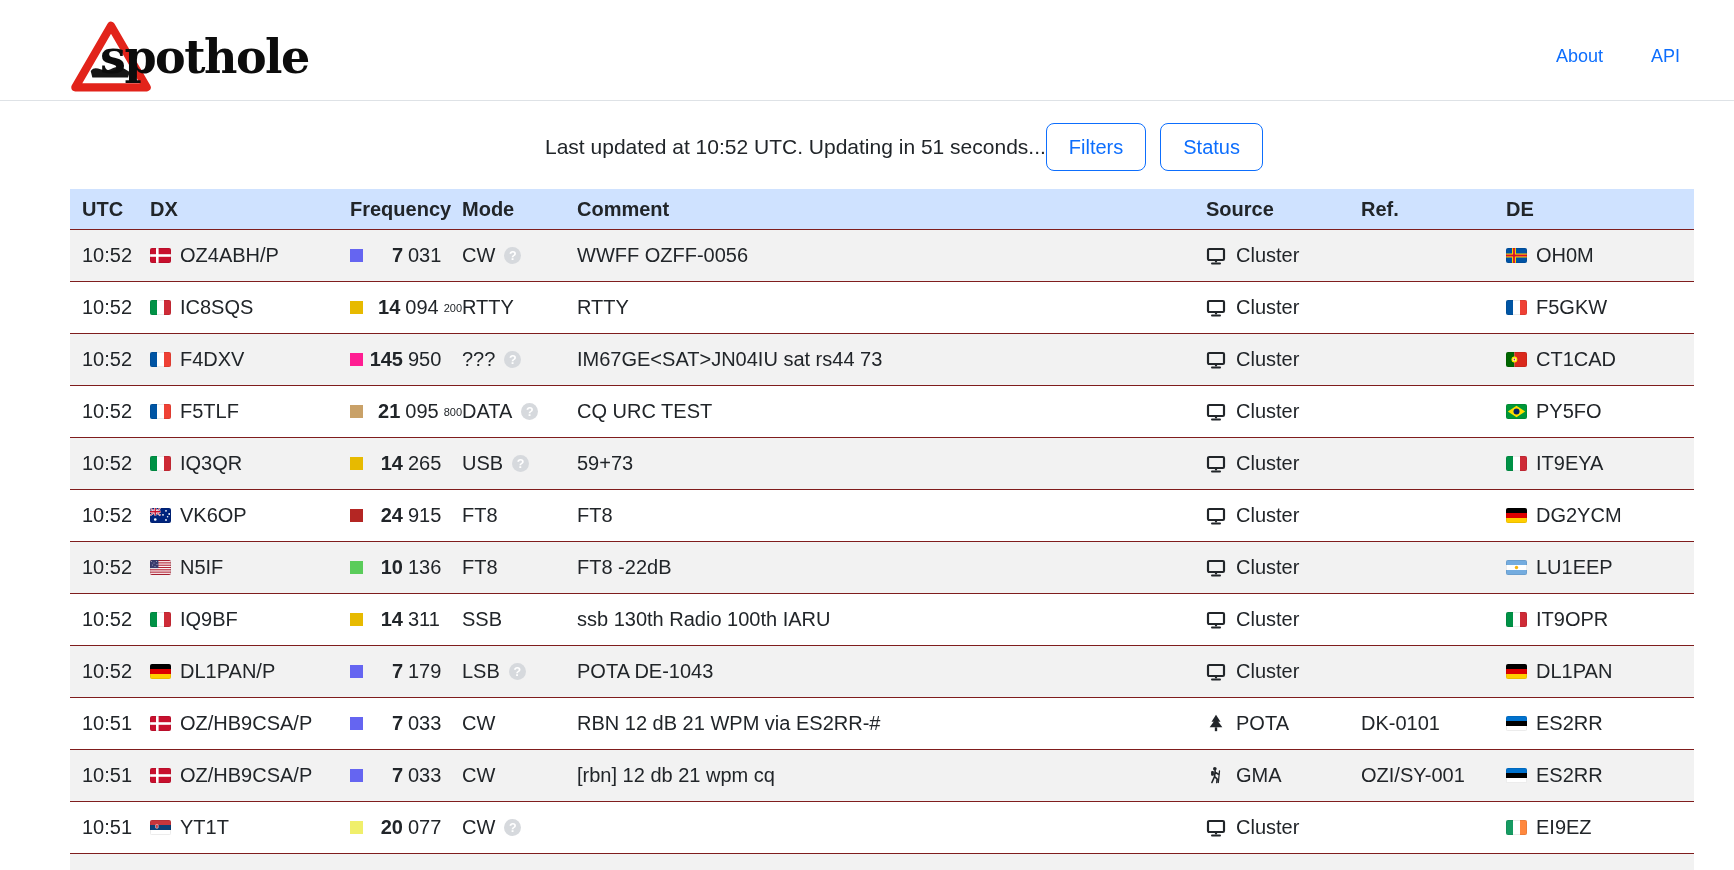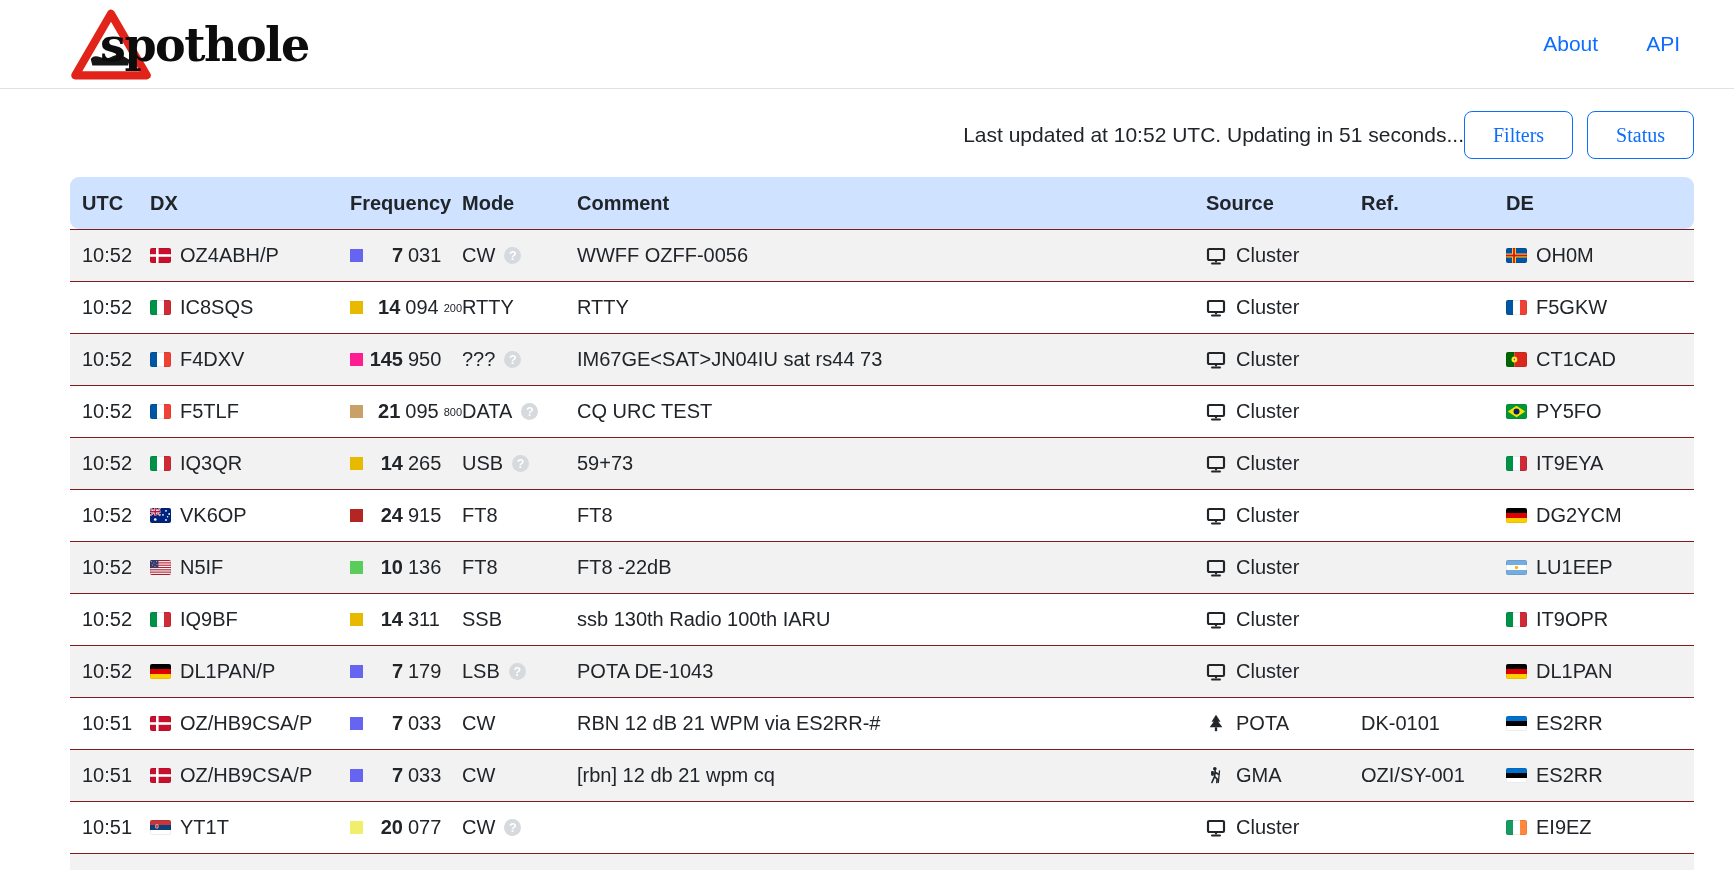--- a/index.html
+++ b/index.html
@@ -6,48 +6,48 @@
   html,body { margin:0; padding:0; }
   body {
     width:1734px; height:870px; overflow:hidden;
     background:#fff; color:#212529;
     font-family:"Liberation Sans","DejaVu Sans",sans-serif;
   }
   
   .topbar {
     height:89px; padding:0 40px 0 70px;
     border-bottom:1px solid #dee2e6;
-    display:flex; align-items:center; justify-content:space-between;
+    display:flex; align-items:center; justify-content:space-between;margin-top:12px;
   }
   .logo { display:flex; align-items:center; cursor:pointer; }
   .tri { width:82px; height:73px; flex:none; }
   .wordmark {
     font-family:"DejaVu Serif","Liberation Serif",serif;
     font-weight:700; font-size:46px; letter-spacing:-1.5px;
     color:#0c0c0c; margin-left:-52px; position:relative; z-index:2; padding-top:2px;
   }
   .nav { display:flex; gap:48px; margin-right:14px; }
-  .navlink { color:var(--accent,#0d6efd); font-size:21px; cursor:pointer; text-decoration:none; }
+  .navlink { color:var(--accent,#0d6efd); font-size:18px; cursor:pointer; text-decoration:none; }
   
-  .toolbar { display:flex; justify-content:flex-end; align-items:center; padding:22px 40px 16px 70px;margin-left:44px; }
+  .toolbar { display:flex; justify-content:center; align-items:center; padding:22px 40px 16px 70px;margin-left:44px; }
   .status { font-size:21px; }
   .btns { display:flex; gap:14px; }
   .btn {
-    font-family:Liberation Serif, serif; font-size:20px; color:var(--accent,#0d6efd);
+    font-family:Liberation Sans, sans-serif; font-size:20px; color:var(--accent,#0d6efd);
     background:#fff; border:1px solid var(--accent,#0d6efd);
-    border-radius:8px; padding:10px 28px; cursor:pointer; line-height:1.3;
+    border-radius:8px; padding:10px 22px; cursor:pointer; line-height:1.3;
   }
   
   .table { margin:2px 40px 0 70px; }
   .thead, .trow {
     display:grid;
     grid-template-columns:80px 200px 112px 115px 1fr 155px 145px 200px;
     align-items:center;
   }
-  .thead { background:var(--thead-bg,#cfe2ff); height:52px; font-weight:700; font-size:20px;border-radius:9px; }
+  .thead { background:var(--thead-bg,#cfe2ff); height:40px; font-weight:700; font-size:20px; }
   .hcell { display:flex; align-items:center; }
   .pl { padding-left:12px; }
   .trow { height:52px; font-size:20px; border-top:1px solid #7f1d1d; cursor:pointer; }
   #tbody .trow:nth-child(odd) { background:var(--stripe,#f2f2f2); }
   .cell { display:flex; align-items:center; min-width:0; }
   .dx, .de, .mode { gap:9px; }
   .source { gap:10px; }
   .flag { width:21px; height:15px; border-radius:2px; overflow:hidden; flex:none; display:inline-flex; }
   .flag svg { width:21px; height:15px; display:block; }
   .sq { width:13px; height:13px; flex:none; }

